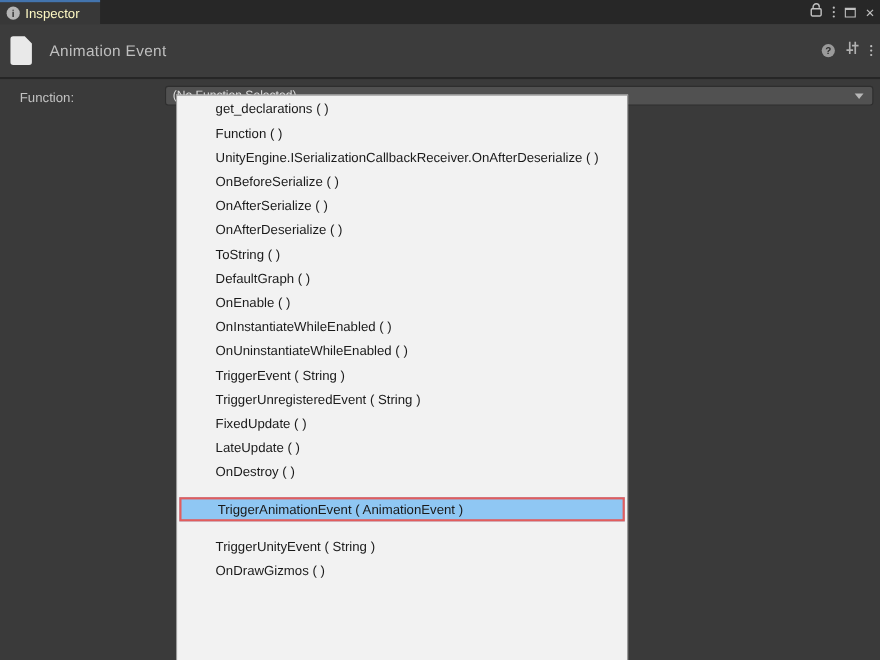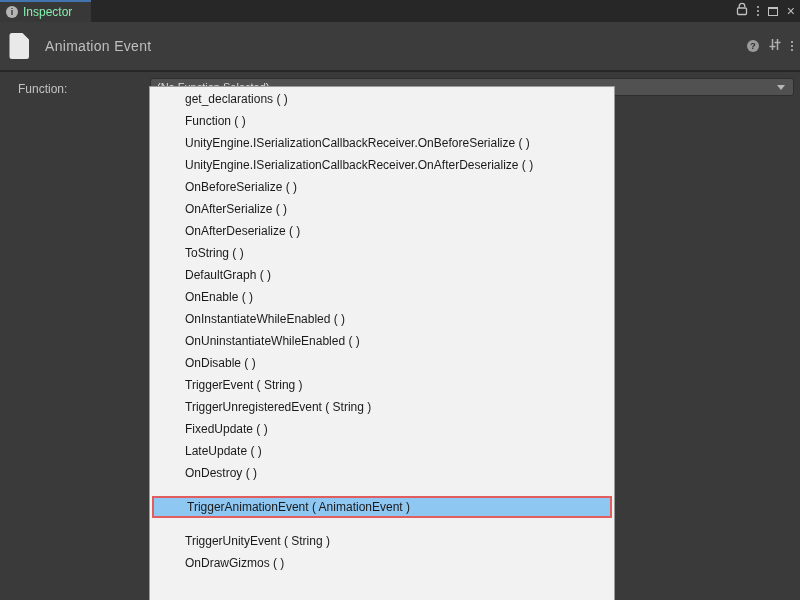--- a/index.html
+++ b/index.html
@@ -5,21 +5,21 @@
   * { margin:0; padding:0; box-sizing:border-box; }
   html,body { width:800px; height:600px; overflow:hidden; background:#000; }
   body { font-family:"Liberation Sans", sans-serif; position:relative; }
 
   .window { position:absolute; inset:0; display:flex; flex-direction:column; background:var(--panel-bg,#3A3A3A); }
 
   
   .titlebar { height:22px; background:var(--titlebar-bg,#272727); position:relative; flex:none; }
   .tab { position:absolute; left:0; top:0; width:91px; height:22px; background:#383838;
          border-top:2px solid var(--tab-accent,#4374AE); display:flex; align-items:center; padding-left:6px; gap:5px; cursor:default; }
-  .tab-label { font-size:12px; color:#86efac; }
+  .tab-label { font-size:12px; color:#fef9c3; }
   .circle-icon { width:12px; height:12px; border-radius:50%; background:#B5B5B5; color:#2B2B2B;
                  font-size:9px; font-weight:bold; display:flex; align-items:center; justify-content:center; line-height:1; }
   .titlebar-icons { position:absolute; right:5px; top:0; height:22px; display:flex; align-items:center; gap:9px; }
   .kebab { display:flex; flex-direction:column; gap:2px; }
   .kebab i { width:2px; height:2px; border-radius:50%; background:#C0C0C0; display:block; }
   .maxbox { width:10px; height:9px; border:1px solid #C0C0C0; border-top:2px solid #C0C0C0; }
   .closex { font-size:14px; color:#C0C0C0; line-height:1; }
 
   
   .header { height:48px; background:var(--header-bg,#3C3C3C); position:relative; display:flex; align-items:center; padding-left:8px; flex:none; }
@@ -31,21 +31,21 @@
 
   
   .body { flex:1; position:relative; background:var(--panel-bg,#3A3A3A);text-decoration:underline; }
   .func-label { position:absolute; left:18px; top:10px; font-size:12px; color:#C2C2C2; }
   .dropdown { position:absolute; left:150px; right:6px; top:6px; height:18px; background:var(--dropdown-bg,#515151);
               border:1px solid #2E2E2E; border-radius:3px; display:flex; align-items:center; padding:0 8px 0 6px; cursor:default; }
   .dropdown-value { font-size:11px; color:#DCDCDC; flex:1; white-space:nowrap; overflow:hidden; }
   .dd-arrow { width:0; height:0; border-left:4px solid transparent; border-right:4px solid transparent; border-top:5px solid #B8B8B8; }
 
   
-  .menu { position:absolute; left:149px; top:14px; width:466px; bottom:0; background:var(--menu-bg,#F2F2F2);
+  .menu { position:absolute; left:160px; top:14px; width:411px; bottom:0; background:var(--menu-bg,#F2F2F2);
           border:1px solid #9B9B9B; border-bottom:none; padding-top:1px; z-index:5; overflow:hidden; }
   .menu-item { height:22px; line-height:22px; padding-left:35px; font-size:12px; color:#1A1A1A; white-space:nowrap; cursor:default; }
   .menu-item.highlighted { background:var(--highlight-bg,#8FC7F3); border:2px solid var(--highlight-border,#E25D5D);
                            margin:12px 2px; padding-left:33px; line-height:18px; }
 
   .doc-icon svg { display:block; }
 </style>
 </head>
 <body>
 
@@ -101,31 +101,29 @@
     <span class="func-label">Function:</span>
 
     <div class="dropdown">
       <span class="dropdown-value">(No Function Selected)</span>
       <span class="dd-arrow"></span>
     </div>
 
     <div class="menu" id="function-menu">
         <div class="menu-item">get_declarations ( )</div>
         <div class="menu-item">Function ( )</div>
-        <div class="menu-item">UnityEngine.ISerializationCallbackReceiver.OnBeforeSerialize ( )</div>
         <div class="menu-item">UnityEngine.ISerializationCallbackReceiver.OnAfterDeserialize ( )</div>
         <div class="menu-item">OnBeforeSerialize ( )</div>
         <div class="menu-item">OnAfterSerialize ( )</div>
         <div class="menu-item">OnAfterDeserialize ( )</div>
         <div class="menu-item">ToString ( )</div>
         <div class="menu-item">DefaultGraph ( )</div>
         <div class="menu-item">OnEnable ( )</div>
         <div class="menu-item">OnInstantiateWhileEnabled ( )</div>
         <div class="menu-item">OnUninstantiateWhileEnabled ( )</div>
-        <div class="menu-item">OnDisable ( )</div>
         <div class="menu-item">TriggerEvent ( String )</div>
         <div class="menu-item">TriggerUnregisteredEvent ( String )</div>
         <div class="menu-item">FixedUpdate ( )</div>
         <div class="menu-item">LateUpdate ( )</div>
         <div class="menu-item">OnDestroy ( )</div>
         <div class="menu-item highlighted">TriggerAnimationEvent ( AnimationEvent )</div>
         <div class="menu-item">TriggerUnityEvent ( String )</div>
         <div class="menu-item">OnDrawGizmos ( )</div>
       </div>
   </div>

